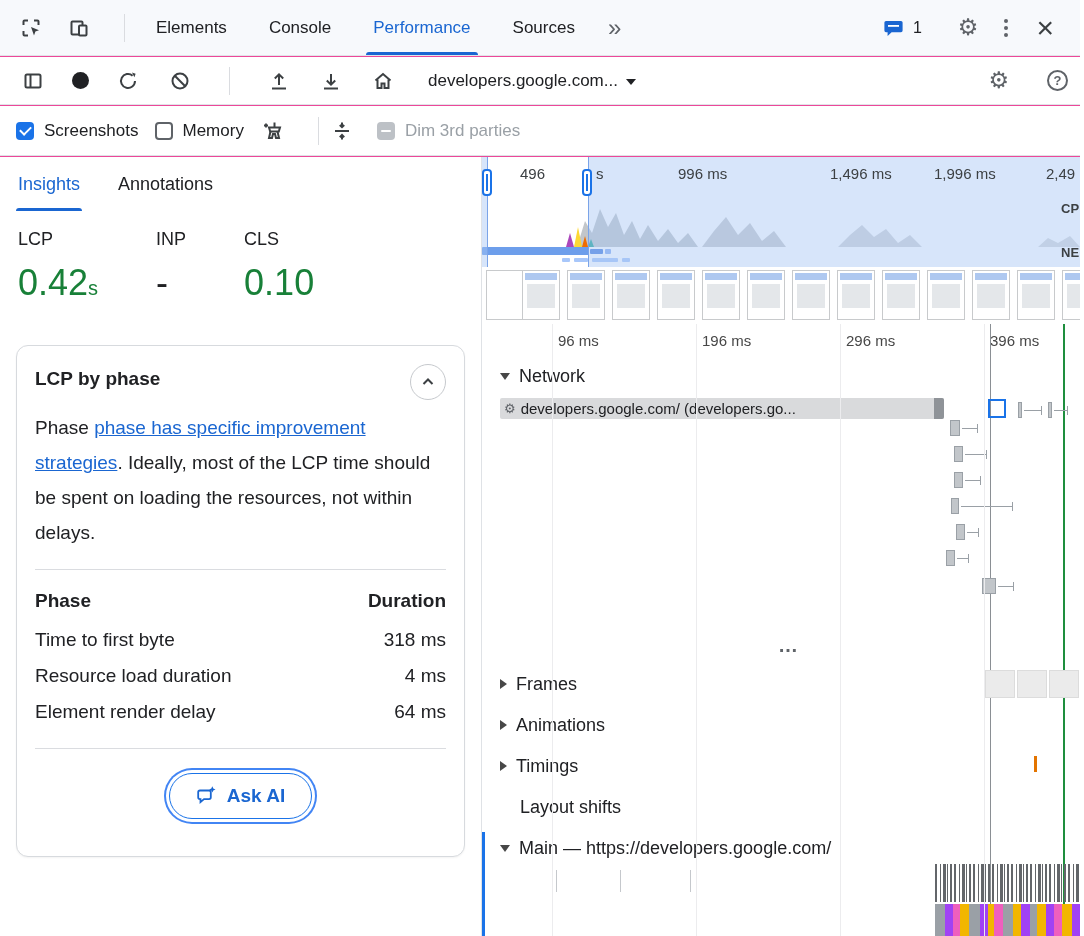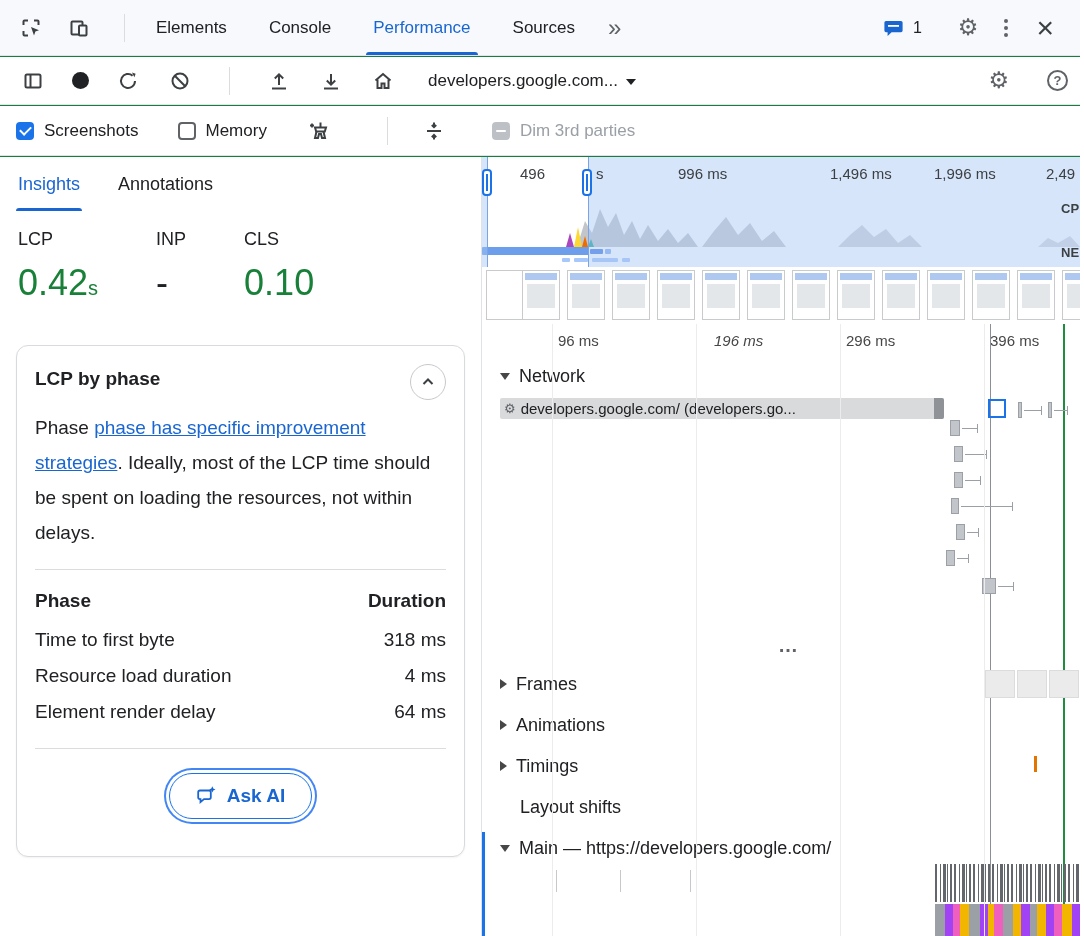--- a/index.html
+++ b/index.html
@@ -1,18 +1,18 @@
 <!DOCTYPE html>
 <html><head>
 <meta charset="utf-8">
 <style>
   * { margin:0; padding:0; box-sizing:border-box; }
   html,body { background:#fff; }
   body { font-family:"Liberation Sans", sans-serif; color:#202124; }
-  .devtools { position:relative; width:1080px; height:936px; background:#15803d; overflow:hidden; }
+  .devtools { position:relative; width:1080px; height:936px; background:#ec4899; overflow:hidden; }
 
   
   .tabbar { position:absolute; top:0; left:0; right:0; height:56px; background:#f7f9fc;
             border-bottom:1px solid #e1e4e8; display:flex; align-items:center; padding:0 14px 0 18px; }
   .ic { width:26px; height:26px; display:flex; align-items:center; justify-content:center; margin-right:22px; flex:none; }
   .ic svg { display:block; }
   .vdiv { width:1px; height:28px; background:#dadce0; margin:0 10px; flex:none; }
   .dt-tab { font-size:17px; color:#202124; padding:0 21px; height:100%; display:flex; align-items:center; position:relative; cursor:default; }
   .dt-tab.active { color:#1a66d1; }
   .dt-tab.active::after { content:""; position:absolute; left:14px; right:14px; bottom:0; height:3px; background:#1a66d1; border-radius:3px 3px 0 0; }
@@ -30,21 +30,21 @@
               border-bottom:1px solid #e1e4e8; display:flex; align-items:center; padding:0 12px 0 20px; gap:26px; }
   .toolbar2 .ic { margin:0; }
   .record { width:17px; height:17px; border-radius:50%; background:#202124; }
   .url-select { display:flex; align-items:center; gap:8px; font-size:17px; color:#202124; padding:4px 6px; border-radius:4px; }
   .caret-down { width:0; height:0; border-left:5px solid transparent; border-right:5px solid transparent; border-top:6px solid #202124; margin-top:2px; }
   .help-circle { width:21px; height:21px; border:2px solid #5f6368; border-radius:50%; color:#5f6368;
                  font-size:13px; font-weight:bold; display:flex; align-items:center; justify-content:center; }
 
   
   .toolbar3 { position:absolute; top:106px; left:0; right:0; height:50px; background:#fff;
-              border-bottom:1px solid #dfe2e6; display:flex; align-items:center; padding:0 16px; gap:23px; }
+              border-bottom:1px solid #dfe2e6; display:flex; align-items:center; padding:0 16px; gap:0; }
   .chk { display:flex; align-items:center; gap:10px; font-size:17px; color:#202124; margin-right:16px; }
   .box { width:18px; height:18px; border-radius:4px; position:relative; flex:none; }
   .box.checked { background:#1a73e8; }
   .box.checked::after { content:""; position:absolute; left:6px; top:2px; width:5px; height:9px;
                         border:solid #fff; border-width:0 2.5px 2.5px 0; transform:rotate(45deg); }
   .box.unchecked { background:#fff; border:2px solid #5f6368; }
   .box.disabled { background:#bdc1c6; }
   .box.disabled::after { content:""; position:absolute; left:4px; top:8px; width:10px; height:2.5px; background:#fff; border-radius:2px; }
   .chk.dim { color:#9aa0a6; }
 
@@ -366,21 +366,21 @@
           <div class="thumb img" style="left: 445px;"></div>
           <div class="thumb img" style="left: 490px;"></div>
           <div class="thumb img" style="left: 535px;"></div>
           <div class="thumb img" style="left: 580px;"></div>
         </div>
     </div>
 
     <div class="tracks" id="tracks">
       <div id="ruler">
           <span class="ruler-label" style="left: 76px;">96 ms</span>
-          <span class="ruler-label" style="left: 232px; font-style: italic;">196 ms</span>
+          <span class="ruler-label" style="left: 220px;">196 ms</span>
           <span class="ruler-label" style="left: 364px;">296 ms</span>
           <span class="ruler-label" style="left: 508px;">396 ms</span>
         </div>
       <div class="marker dark"></div>
       <div class="marker green"></div>
 
       <div class="track-head" style="top:36px">
         <span class="tri-down"></span>
         <span class="t-label">Network</span>
       </div>

